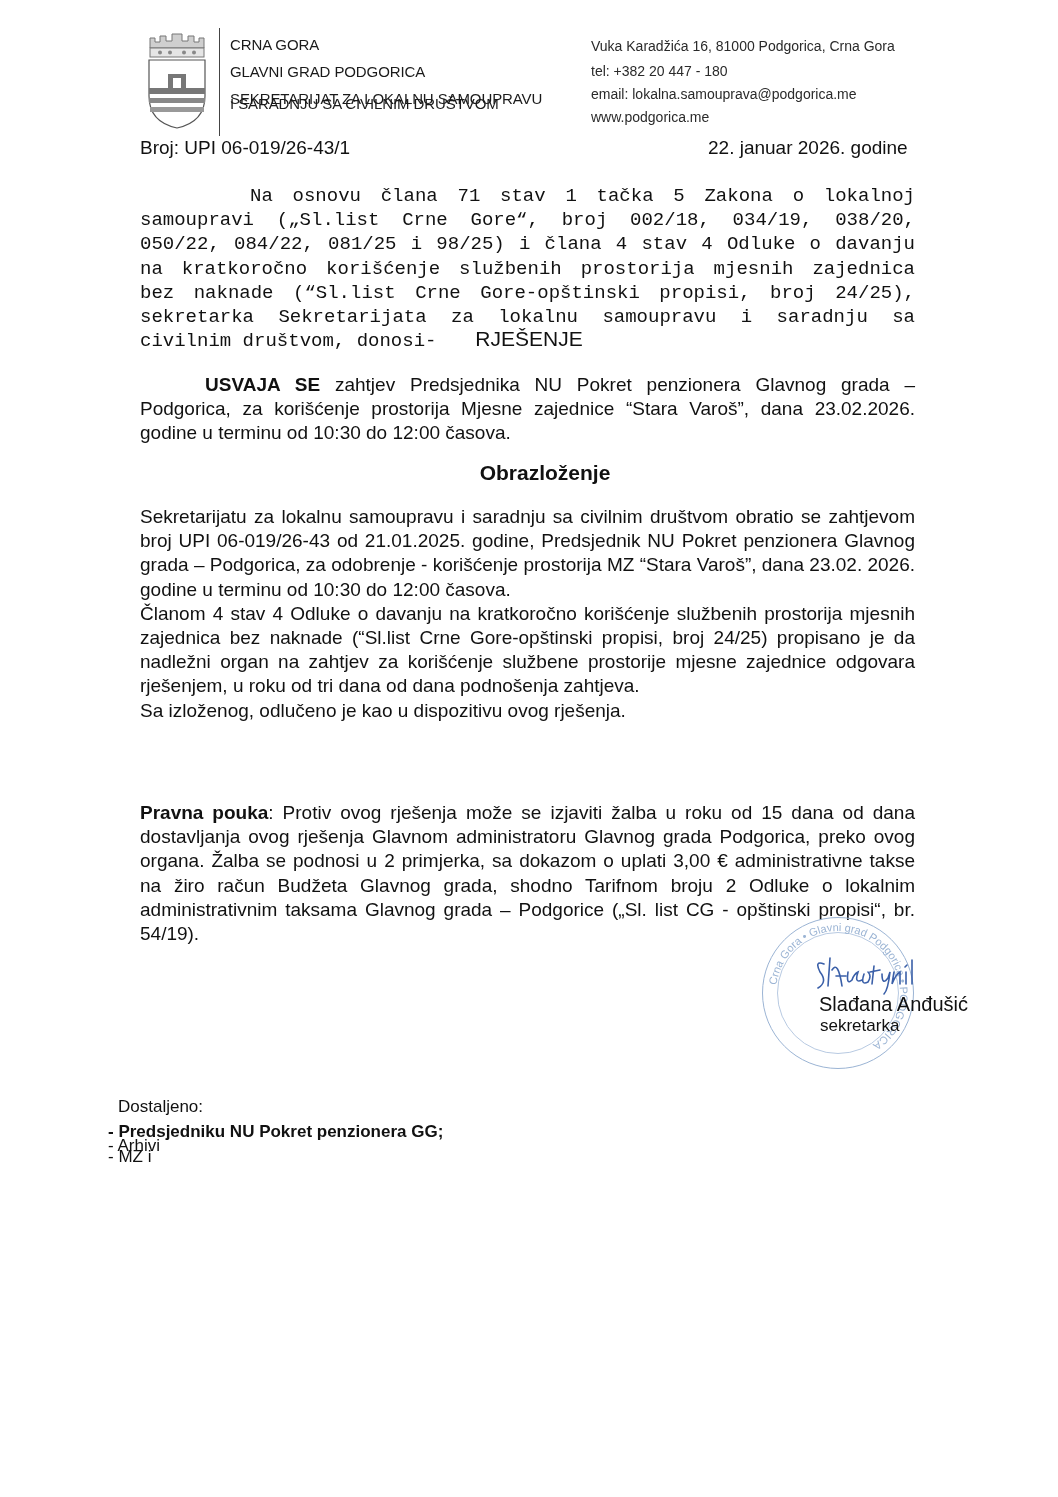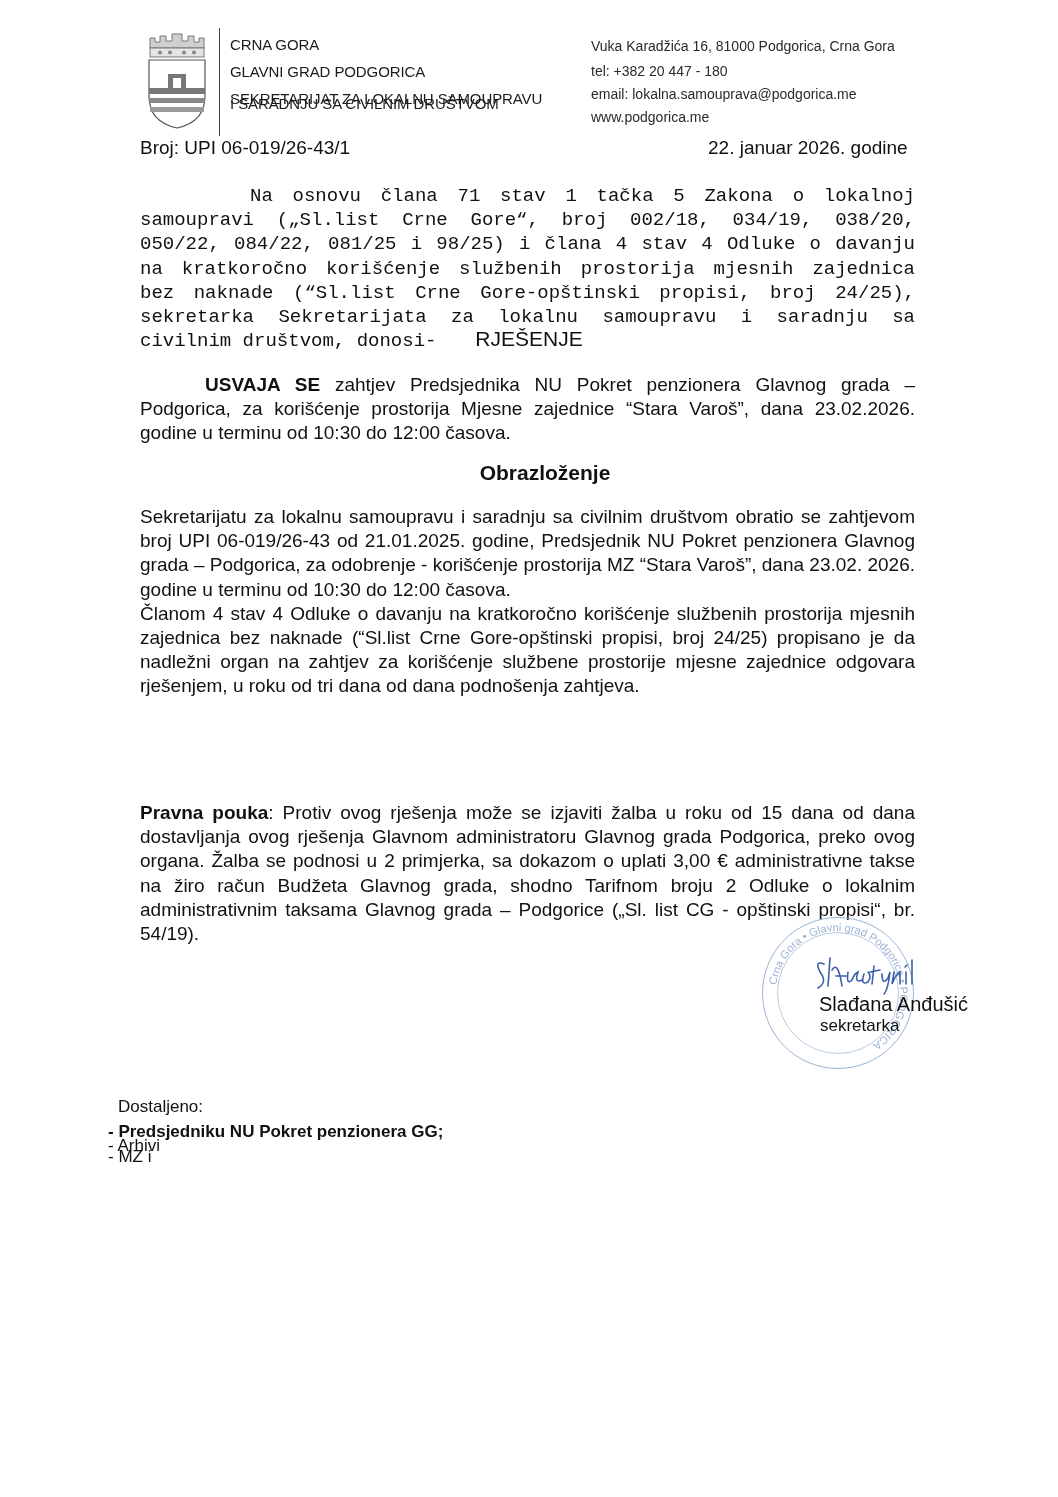--- a/index.html
+++ b/index.html
@@ -77,20 +77,21 @@
 
 <div class="abs heading txt" style="top:327px;">RJEŠENJE</div>
 <div class="abs para txt" style="top:373px;">
   <p class="indent-sm"><span class="bold">USVAJA SE</span><span> zahtjev Predsjednika NU Pokret penzionera Glavnog grada – Podgorica, za korišćenje  prostorija Mjesne zajednice “Stara Varoš”, dana 23.02.2026. godine u terminu od 10:30 do 12:00 časova.</span></p>
 </div>
 
 <div class="abs heading txt bold" style="top:461px;padding-left:16px;">Obrazloženje</div>
 <div class="abs para txt" style="top:505px;">
   <p>Sekretarijatu za lokalnu samoupravu i saradnju sa civilnim društvom obratio se zahtjevom broj UPI 06-019/26-43 od 21.01.2025. godine, Predsjednik NU Pokret penzionera Glavnog grada – Podgorica, za odobrenje -  korišćenje prostorija MZ “Stara Varoš”, dana  23.02. 2026. godine u terminu od  10:30 do 12:00 časova.</p>
   <p>Članom 4 stav 4 Odluke o davanju na kratkoročno korišćenje službenih prostorija mjesnih zajednica bez naknade (“Sl.list Crne Gore-opštinski propisi, broj 24/25) propisano je da nadležni organ na zahtjev za korišćenje službene prostorije mjesne zajednice odgovara rješenjem, u roku od tri dana od dana podnošenja zahtjeva.</p>
+  <p>Sa izloženog, odlučeno je kao u dispozitivu ovog rješenja.</p>
 </div>
 
 <div class="abs para txt" style="top:801px;">
   <p><span class="bold">Pravna pouka</span><span>: Protiv ovog rješenja može se izjaviti žalba u roku od 15 dana od dana dostavljanja ovog rješenja Glavnom administratoru Glavnog grada Podgorica, preko ovog organa. Žalba se podnosi u 2 primjerka, sa dokazom o uplati 3,00 € administrativne takse na žiro račun Budžeta Glavnog grada, shodno Tarifnom broju 2 Odluke o lokalnim administrativnim taksama Glavnog grada – Podgorice („Sl. list CG - opštinski propisi“, br. 54/19).</span></p>
 </div>
 
 <div class="abs stamp">
   <div class="stamp-inner"></div>
   <svg class="abs" style="left:0;top:0;" width="150" height="150" viewBox="0 0 150 150">
     <defs>

